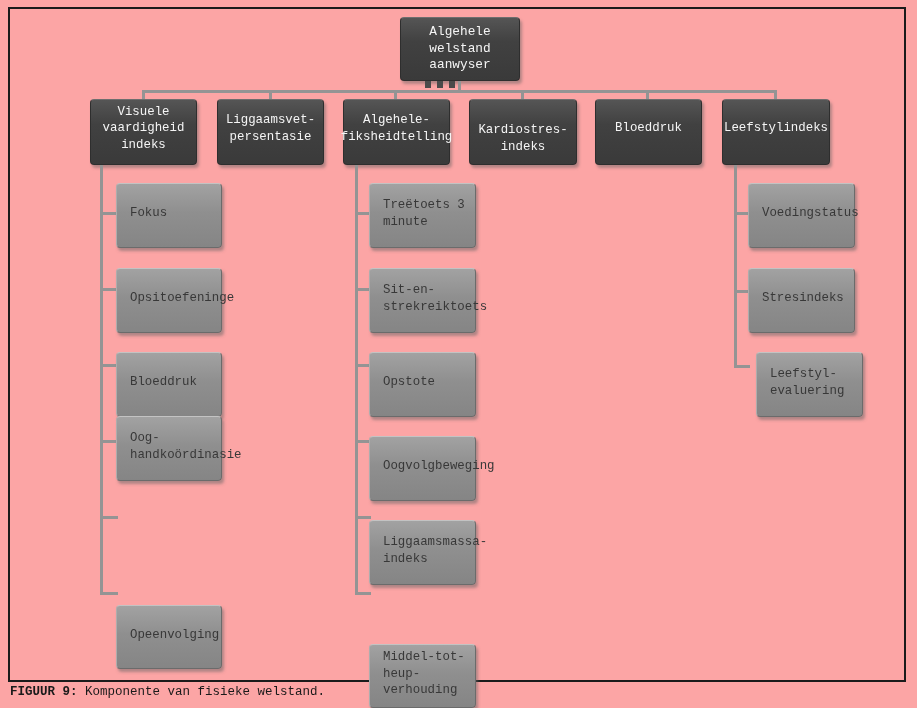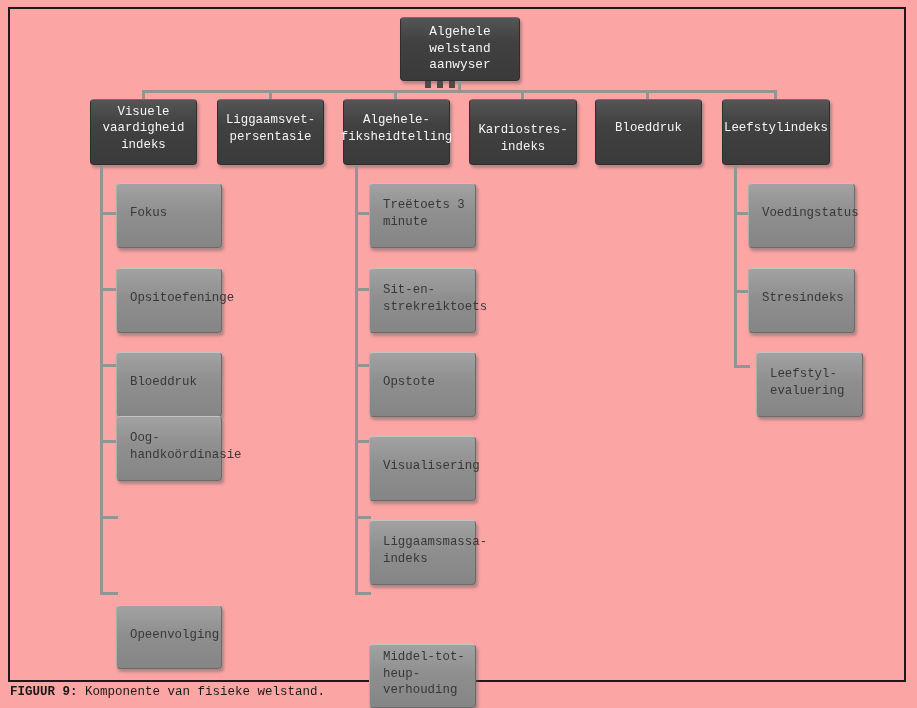--- a/index.html
+++ b/index.html
@@ -139,21 +139,21 @@
   <div class="box light" style="left:369px; top:183px; width:107px; height:65px;">
     <span>Treëtoets 3 minute</span>
   </div>
   <div class="box light" style="left:369px; top:268px; width:107px; height:65px;">
     <span>Sit-en-strekreiktoets</span>
   </div>
   <div class="box light" style="left:369px; top:352px; width:107px; height:65px;">
     <span>Opstote</span>
   </div>
   <div class="box light" style="left:369px; top:436px; width:107px; height:65px;">
-    <span>Visualisering</span>
+    <span>Oogvolgbeweging</span>
   </div>
   <div class="box light" style="left:369px; top:520px; width:107px; height:65px;">
     <span>Liggaamsmassa-indeks</span>
   </div>
   <div class="box light" style="left:369px; top:605px; width:107px; height:64px;margin-top:39px;">
     <span>Middel-tot-heup-verhouding</span>
   </div>
 
   <div class="conn" style="left:734px; top:165px; width:3px; height:203px;"></div>
   <div class="conn" style="left:734px; top:212px; width:16px; height:3px;"></div>

